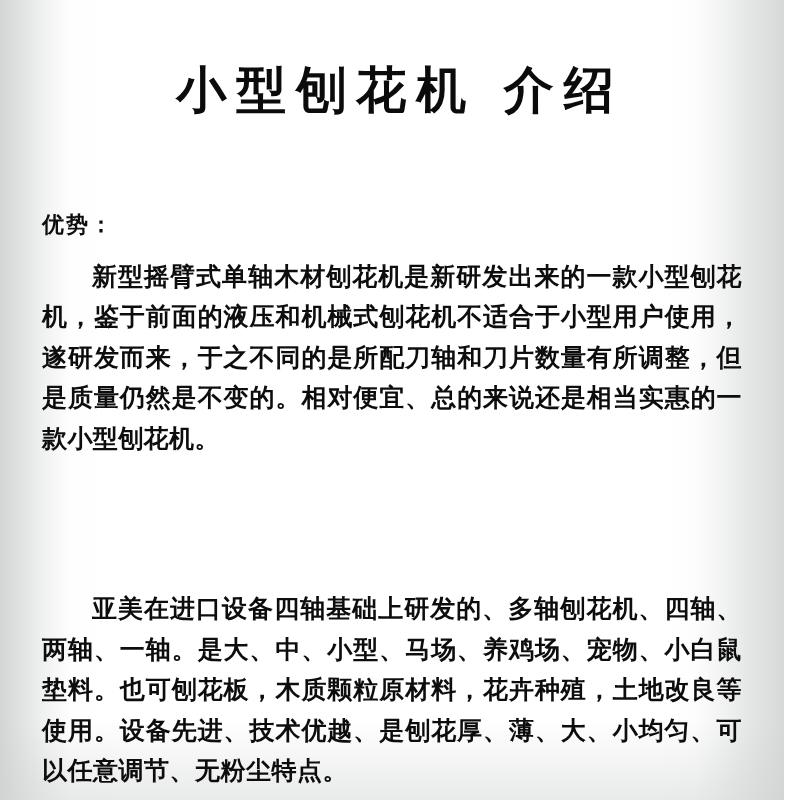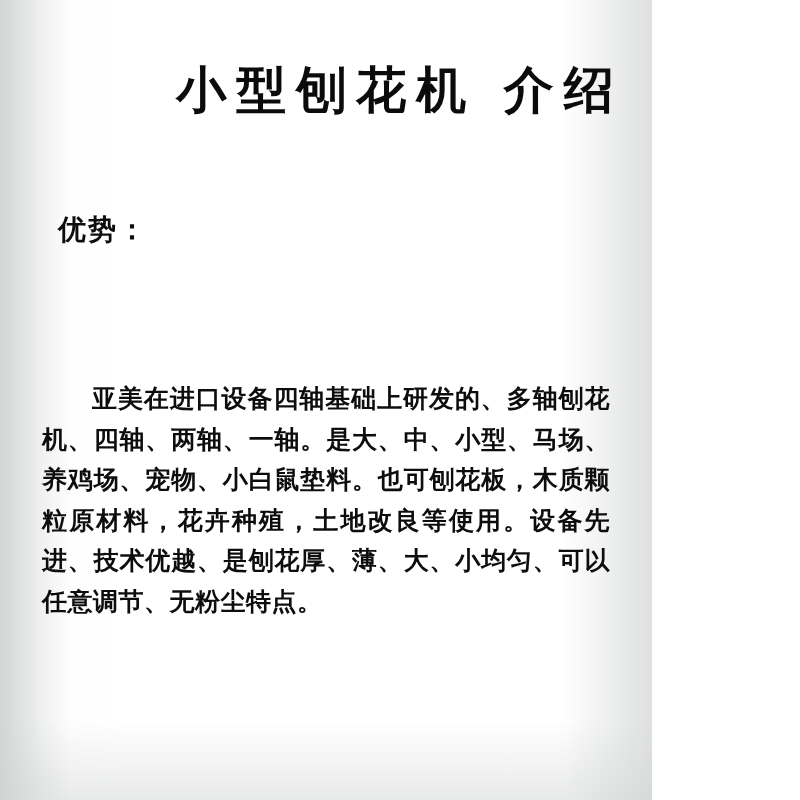--- a/index.html
+++ b/index.html
@@ -9,21 +9,21 @@
   body {
     width: 800px;
     height: 800px;
     font-family: "DejaVu Sans", "Liberation Sans", sans-serif;
     background: #ffffff;
     overflow: hidden;
   }
 
   .page {
     position: relative;
-    width: 652px;
+    width: 784px;
     height: 800px;
     background:
       linear-gradient(90deg,
         #e9ebea 0px,
         #f4f5f4 16px,
         #fdfdfd 42px,
         #ffffff 120px,
         #ffffff 660px,
         #fcfcfc 720px,
         #f2f3f2 770px,
@@ -78,25 +78,25 @@
     left: 42px;
     right: 42px;
     top: 210px;
   }
 
   .section {
     margin-bottom: 64px;
   }
 
   .section-heading {
-    font-size: 28px;
+    font-size: 22px;
     font-weight: 700;
     color: #0d0d0d;
     letter-spacing: 2px;
-    margin: 0 0 16px 16px;
+    margin: 0 0 16px 0;
     line-height: 1.4;
   }
 
   .section-body {
     font-size: 25px;
     font-weight: 700;
     color: #0d0d0d;
     line-height: 1.62;
     letter-spacing: 0.5px;
     text-align: justify;
@@ -119,20 +119,21 @@
   <div class="sheen sheen-left"></div>
   <div class="sheen sheen-right"></div>
   <div class="sheen sheen-bottom"></div>
 
   <h1 class="title">小型刨花机 介绍</h1>
 
   <div class="content">
 
     <div class="section section-advantage">
       <div class="section-heading">优势：</div>
+      <p class="section-body">新型摇臂式单轴木材刨花机是新研发出来的一款小型刨花机，鉴于前面的液压和机械式刨花机不适合于小型用户使用，遂研发而来，于之不同的是所配刀轴和刀片数量有所调整，但是质量仍然是不变的。相对便宜、总的来说还是相当实惠的一款小型刨花机。</p>
     </div>
 
     <div class="spacer-advantage"></div>
 
     <div class="section section-application">
       <p class="section-body">亚美在进口设备四轴基础上研发的、多轴刨花机、四轴、两轴、一轴。是大、中、小型、马场、养鸡场、宠物、小白鼠垫料。也可刨花板，木质颗粒原材料，花卉种殖，土地改良等使用。设备先进、技术优越、是刨花厚、薄、大、小均匀、可以任意调节、无粉尘特点。</p>
     </div>
 
   </div>
 </div>

